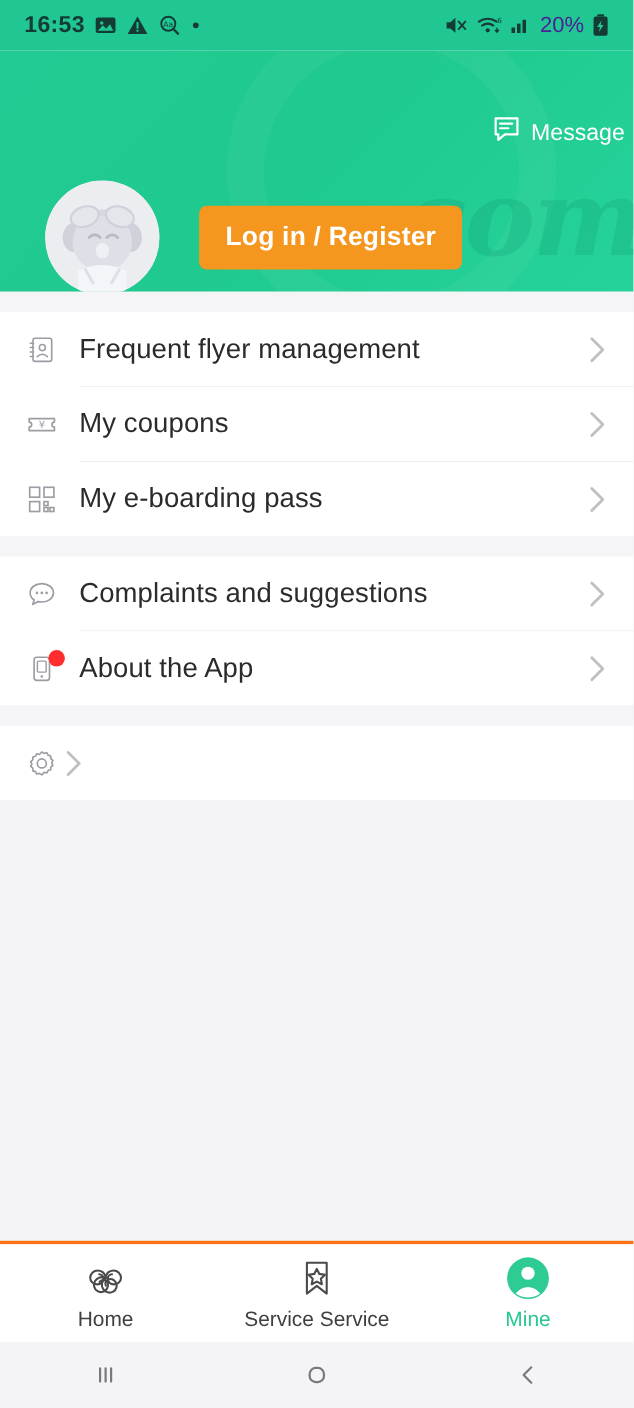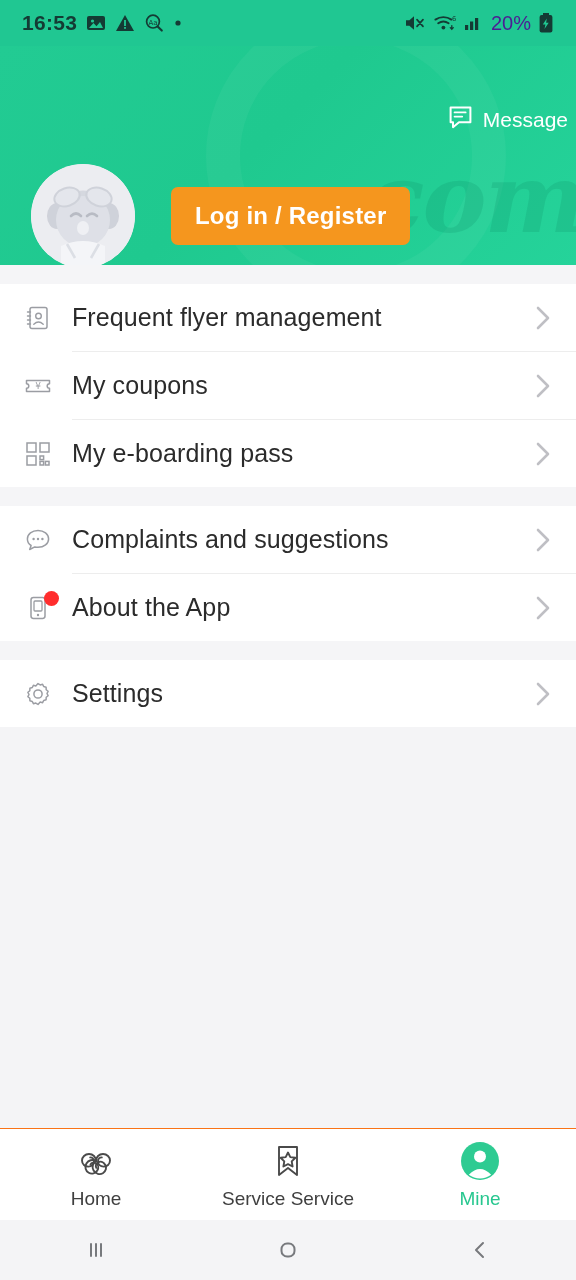--- a/index.html
+++ b/index.html
@@ -40,21 +40,21 @@
     border:34px solid rgba(255,255,255,0.045);
     right:70px; top:-40px;
   }
   .msg-btn {
     position:absolute; right:8px; top:58px;
     display:flex; align-items:center; gap:9px;
     color:#ffffff; font-size:21px; z-index:4;
   }
   .hdr-row {
     position:absolute; left:0; top:118px; right:0;
-    display:flex; align-items:center; padding-left:31px; z-index:3;
+    display:flex; align-items:center; padding-left:41px; z-index:3;
   }
   .avatar {
     width:104px; height:104px; border-radius:50%;
     background:#eceef2; flex:0 0 auto;
     display:flex; align-items:center; justify-content:center;
     overflow:hidden;
   }
   .login-btn {
     margin-left:36px;
     background:#f5961e; color:#fff;
@@ -83,21 +83,21 @@
   .chev { flex:0 0 auto; display:flex; align-items:center; }
   .sep { height:1px; background:#ededed; margin-left:72px; }
   .dot {
     position:absolute; width:15px; height:15px; border-radius:50%;
     background:#ff2d2d; right:-3px; top:-2px;
   }
 
   
   .tabbar {
     flex:0 0 auto; height:92px; background:#ffffff;
-    border-top:1px solid #f97316;
+    border-top:3px solid #f97316;
     display:flex; align-items:center;
   }
   .tab {
     flex:1 1 0; display:flex; flex-direction:column;
     align-items:center; justify-content:center; gap:6px; cursor:pointer;
   }
   .tab .tlbl { font-size:19px; color:#3f3f3f; }
   .tab.active .tlbl { color:#27c78f; }
   .tab-ic { height:42px; display:flex; align-items:center; justify-content:center; }
 
@@ -313,21 +313,20 @@
     <div class="gap"></div>
 
     <div class="group">
       <div class="row">
         <span class="ico">
           <svg width="30" height="30" viewBox="0 0 30 30">
               <path d="M15 4.6l2.2 1.3 2.4-.6 1.1 2.2 2.4.7.1 2.5 1.9 1.6-1.1 2.2 1.1 2.2-1.9 1.6-.1 2.5-2.4.7-1.1 2.2-2.4-.6L15 25.4l-2.2-1.3-2.4.6-1.1-2.2-2.4-.7-.1-2.5-1.9-1.6 1.1-2.2-1.1-2.2 1.9-1.6.1-2.5 2.4-.7 1.1-2.2 2.4.6z" fill="none" stroke="#9b9da3" stroke-width="1.5" stroke-linejoin="round"></path>
               <circle cx="15" cy="15" r="4.1" fill="none" stroke="#9b9da3" stroke-width="1.5"></circle>
             </svg>
         </span>
-        <span class="lbl">Settings</span>
         <span class="chev">
           <svg width="22" height="30" viewBox="0 0 22 30">
               <path d="M6 5l10 10L6 25" fill="none" stroke="#bfbfc4" stroke-width="2.6" stroke-linecap="round" stroke-linejoin="round"></path>
             </svg>
         </span>
       </div>
     </div>
   </div>
 
   <div class="tabbar">

